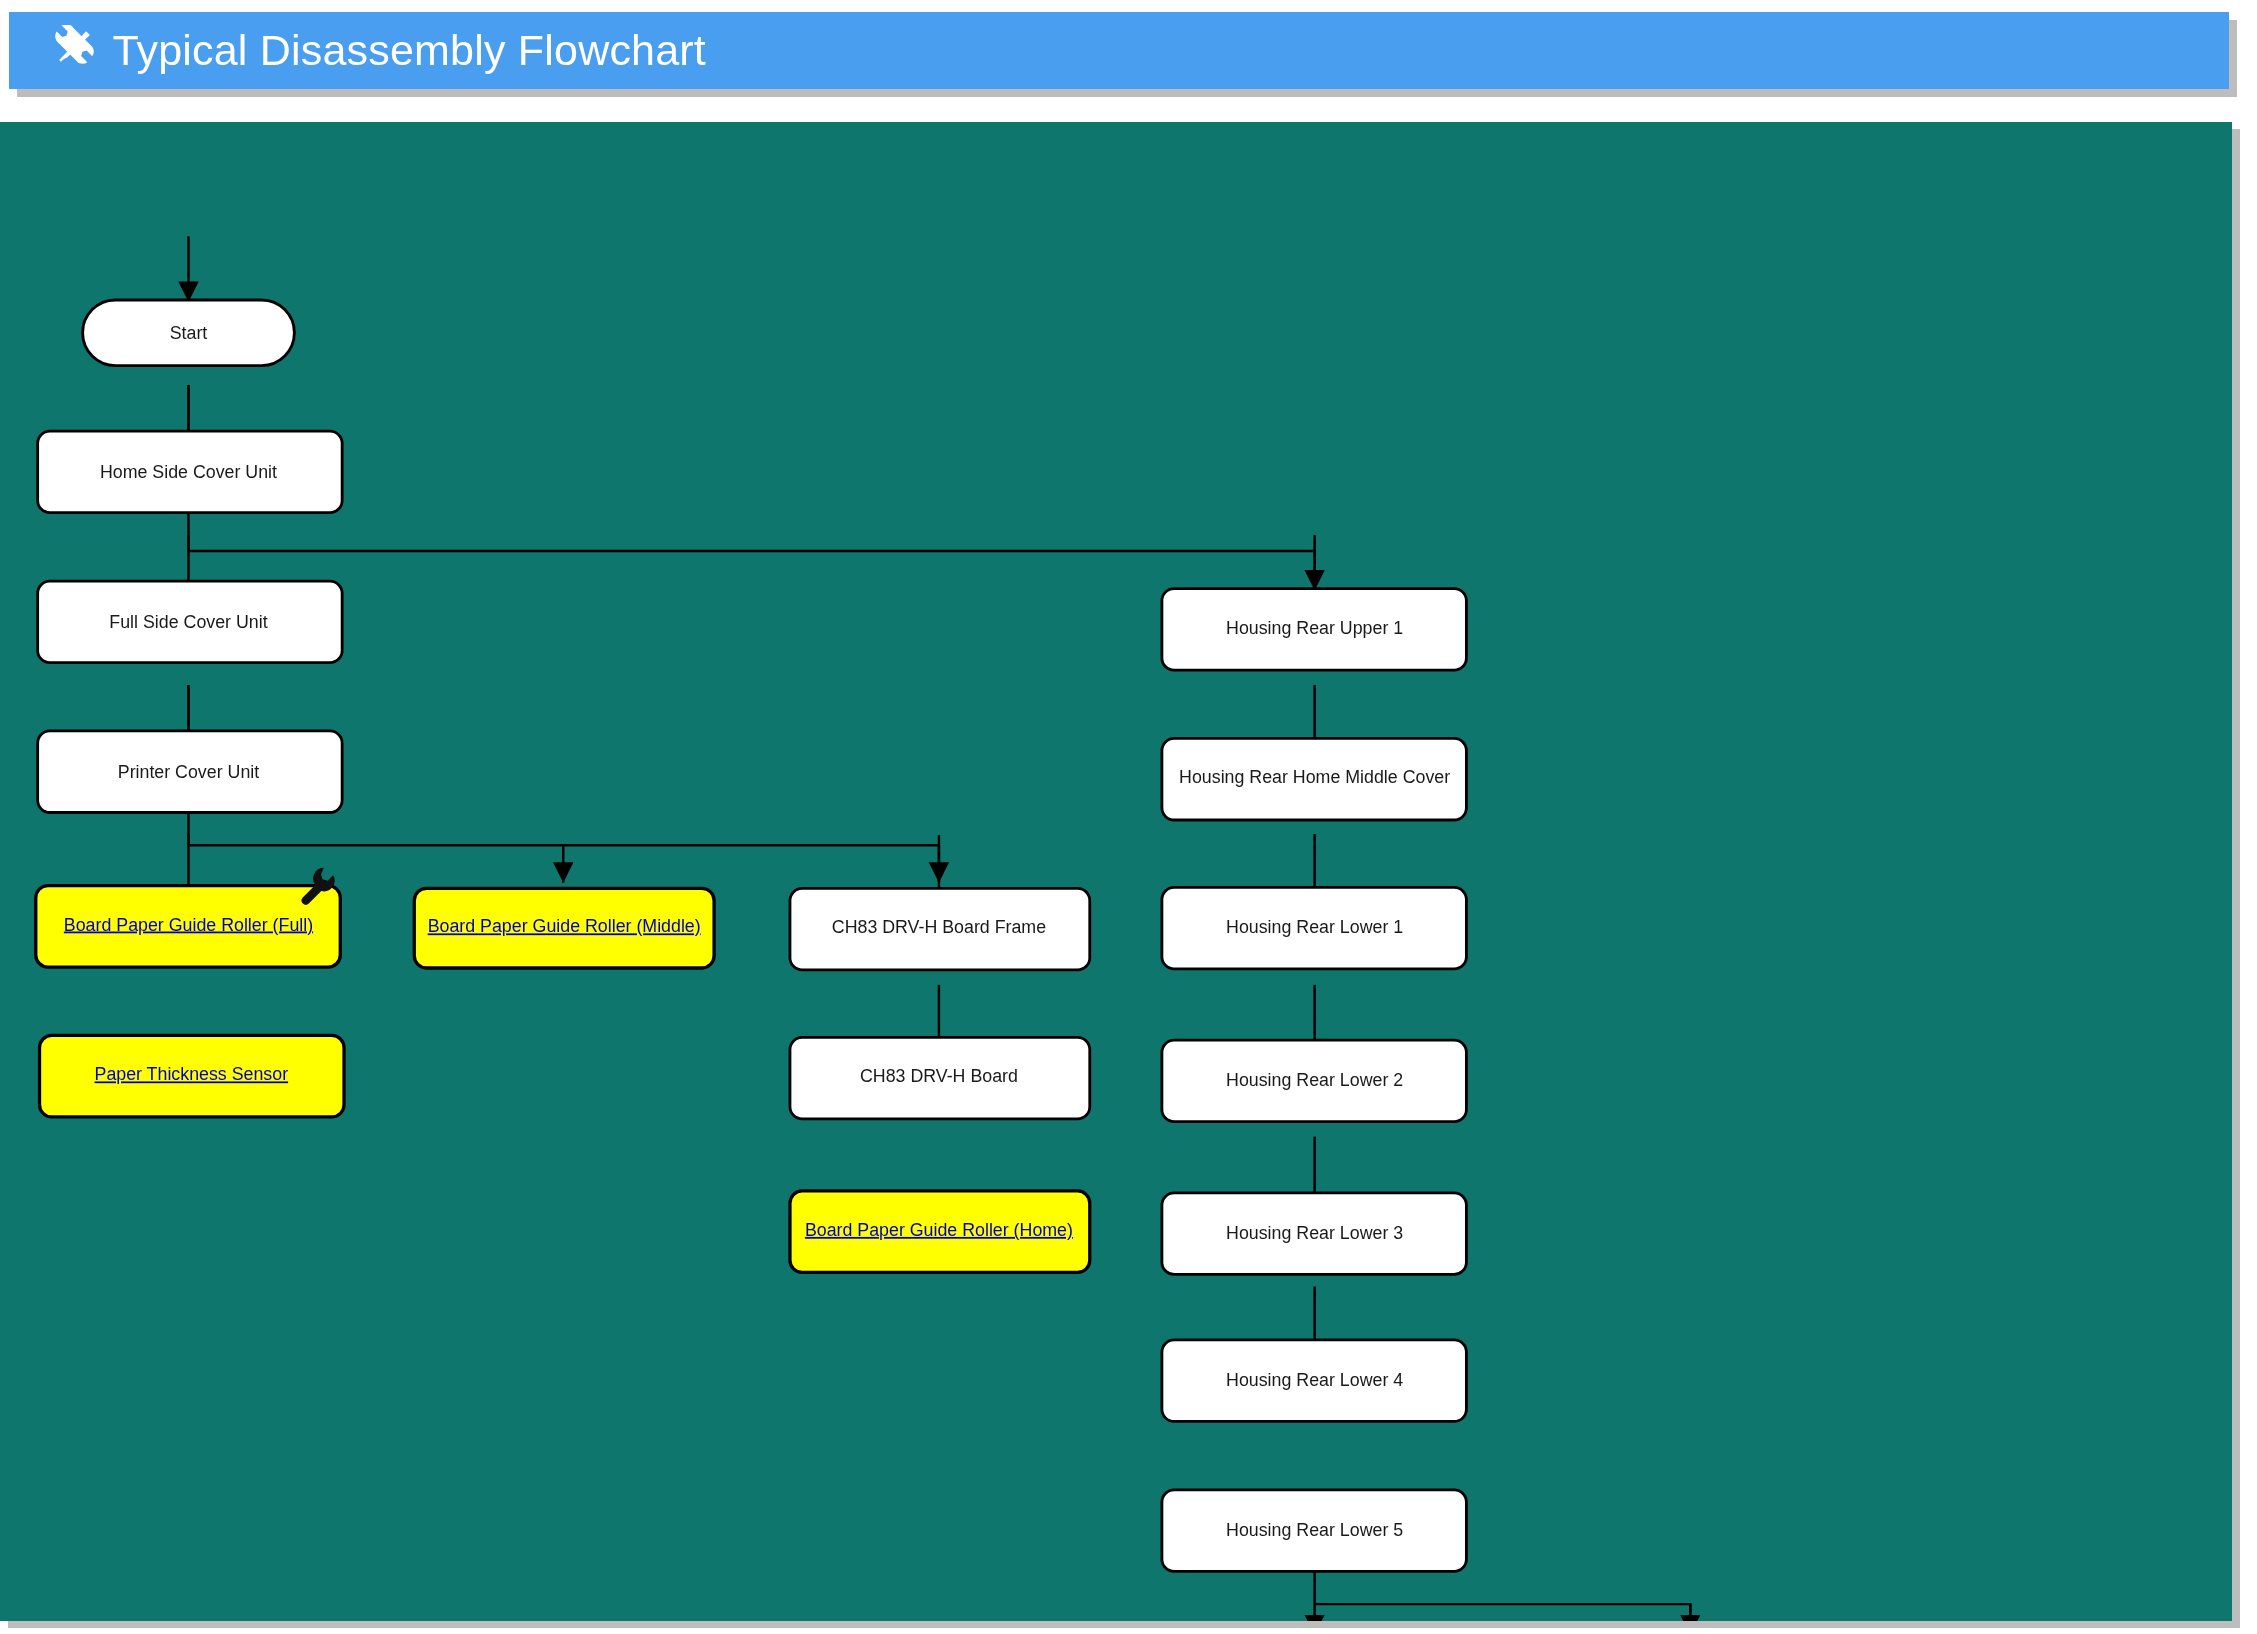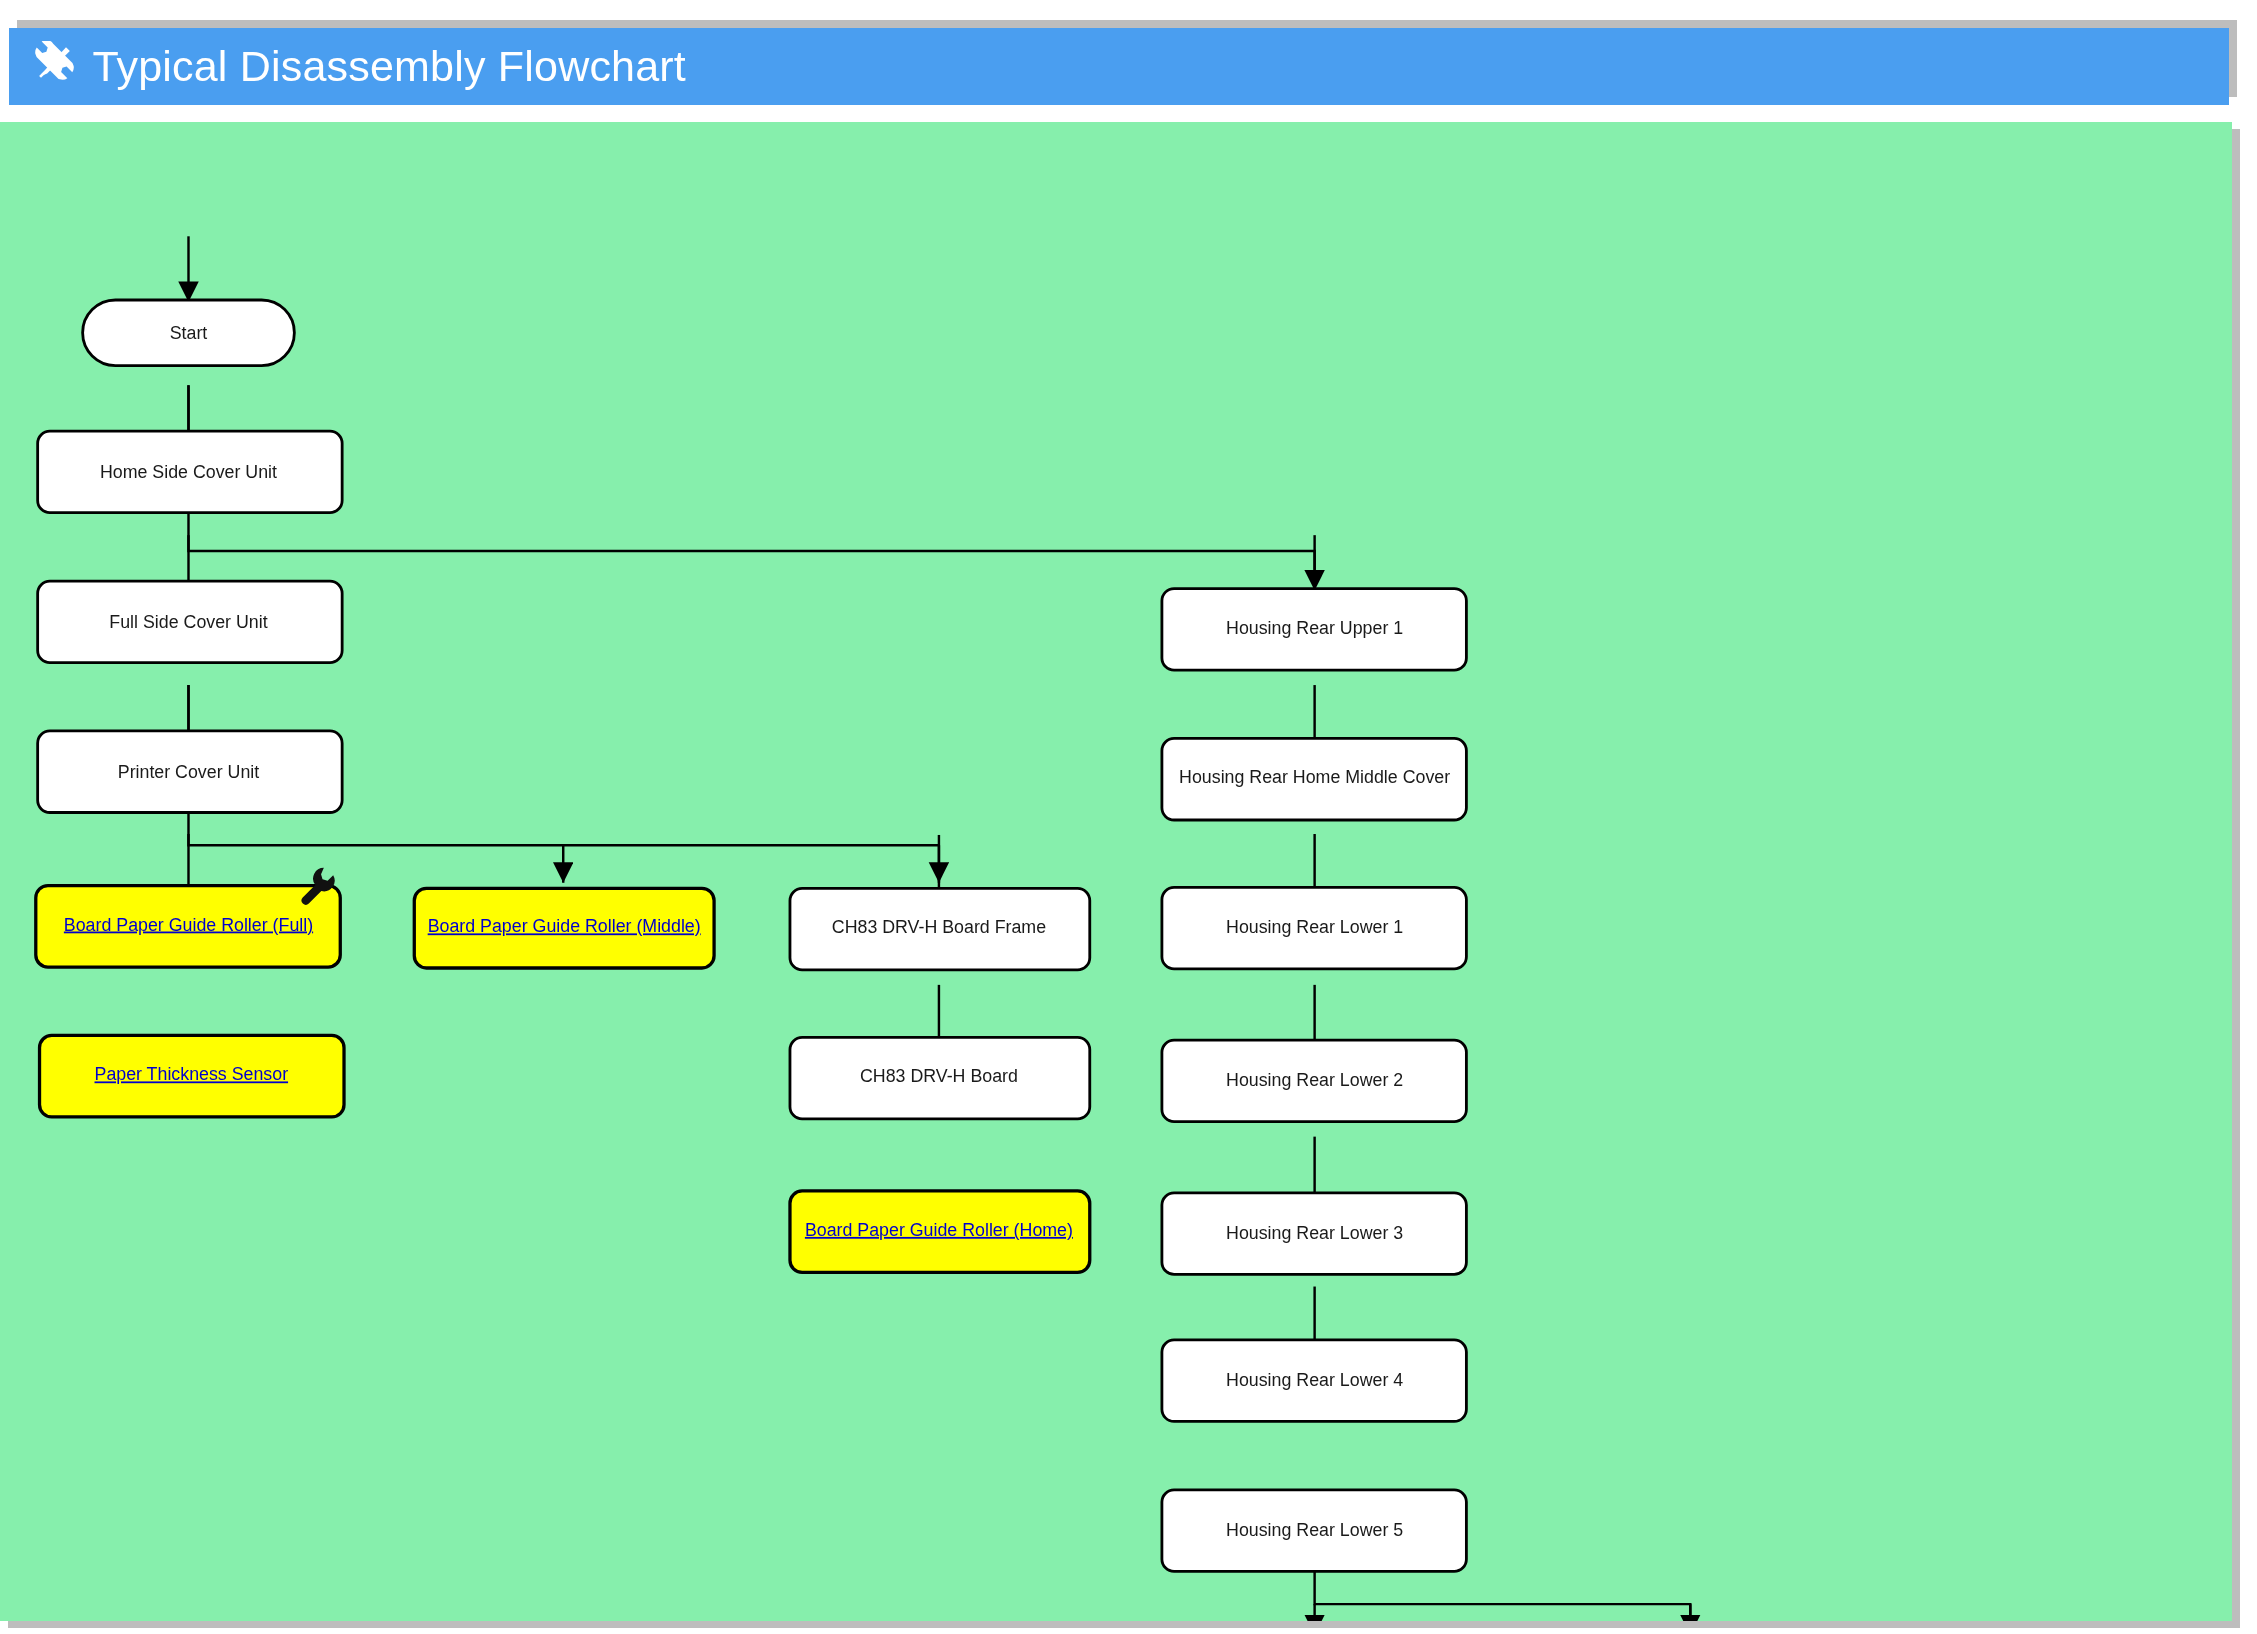--- a/index.html
+++ b/index.html
@@ -11,24 +11,24 @@
     overflow:hidden;
   }
   #app{position:relative;width:2257px;height:1635px;}
 
   
   .hdr-shadow{
     position:absolute;left:17px;top:19.7px;width:2220px;height:77px;
     background:#bdbdbd;
   }
   .header{
-    position:absolute;left:9.4px;top:28px;width:2220px;height:77px;
+    position:absolute;left:9.4px;top:12px;width:2220px;height:77px;
     background:#4a9ef0;
     display:flex;align-items:center;
-    box-sizing:border-box;padding-left:15px;
+    box-sizing:border-box;padding-left:35px;
   }
   .hdr-icon{
     width:51px;height:51px;flex:0 0 51px;
     display:flex;align-items:center;justify-content:center;
     margin-right:17px;
   }
   .hdr-title{
     color:#ffffff;
     font-size:43px;
     font-weight:400;
@@ -37,21 +37,21 @@
     line-height:1;
   }
 
   
   .panel-shadow{
     position:absolute;left:7.5px;top:129px;width:2232px;height:1499px;
     background:#bdbdbd;
   }
   .panel{
     position:absolute;left:0px;top:122px;width:2232px;height:1499px;
-    background:#86efac;
+    background:#0f766e;
     overflow:hidden;
   }
   .panel svg{display:block;}
 
   
   .nd-txt{
     font-family:"Liberation Sans", sans-serif;
     font-size:19px;
     fill:#1a1a1a;
   }

